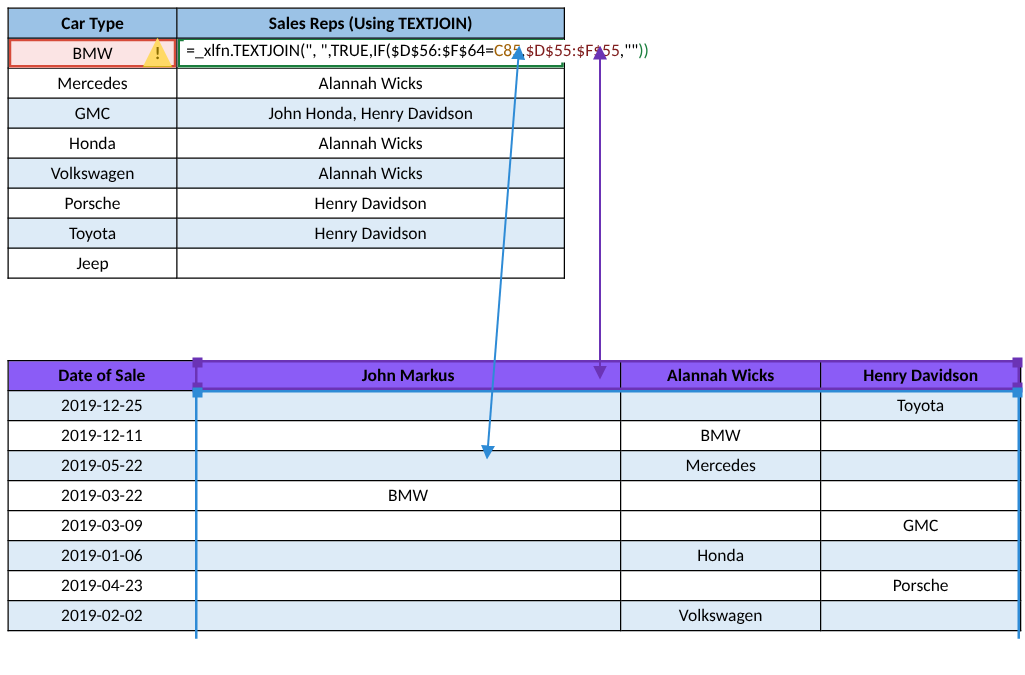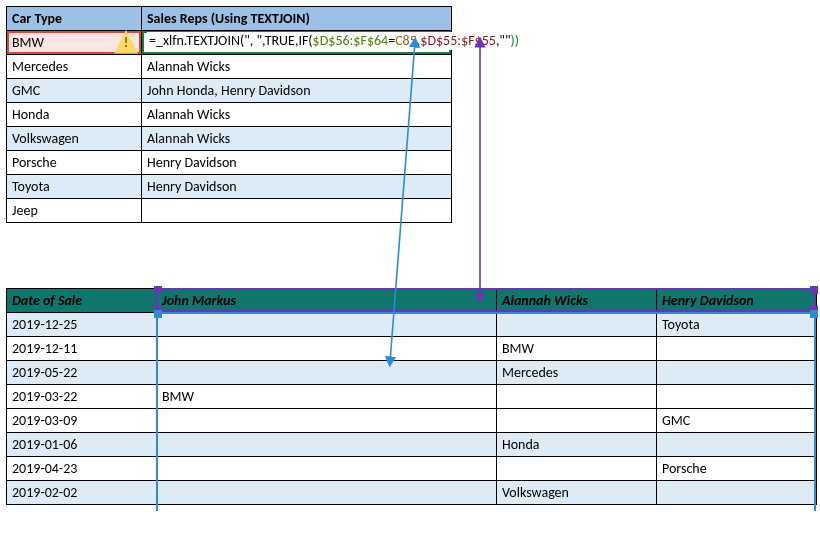--- a/index.html
+++ b/index.html
@@ -11,21 +11,21 @@
     background: #fff;
     width: 820px;
   }
   table {
     border-collapse: collapse;
     table-layout: fixed;
   }
   td, th {
     border: 1px solid #000;
     padding: 2px 5px;
-    text-align: left;
+    text-align: center;
     height: 19px;
     overflow: visible;
     white-space: nowrap;
     vertical-align: middle;
   }
   
   .top-wrap { position: relative; }
   table.summary { width: 445px; }
   table.summary col.cA { width: 135px; }
   table.summary col.cB { width: 310px; }
@@ -72,39 +72,38 @@
     left: 141px;
     top: 26px;
     font-size: 14px;
     font-family: Calibri, Arial, sans-serif;
     white-space: nowrap;
     z-index: 4;
     background: #fff;
     padding: 0 2px 1px 2px;
   }
   .formula-cell .black { color:#000; }
-  .formula-cell .blue  { color:#4d7c0f; }
+  .formula-cell .blue  { color:#000000; }
   .formula-cell .red   { color:#a16207; }
   .formula-cell .purple{ color:#7f1d1d; }
   .formula-cell .green { color:#1a7e3d; }
 
   .gap { height: 65px; }
 
   
   .sales-wrap { position: relative; width: 815px; }
   table.sales { width: 810px; }
   table.sales col.d  { width: 150px; }
   table.sales col.jm { width: 340px; }
   table.sales col.aw { width: 160px; }
   table.sales col.hd { width: 160px; }
 
   .sales .hdr2 {
-    background: #0f766e;
+    background: #8b5cf6;
     font-weight: bold;
-    font-style: italic;
   }
 
   
   .range-blue, .range-purple {
     position: absolute;
     pointer-events: none;
     box-sizing: border-box;
     z-index: 3;
   }
   .range-blue {

